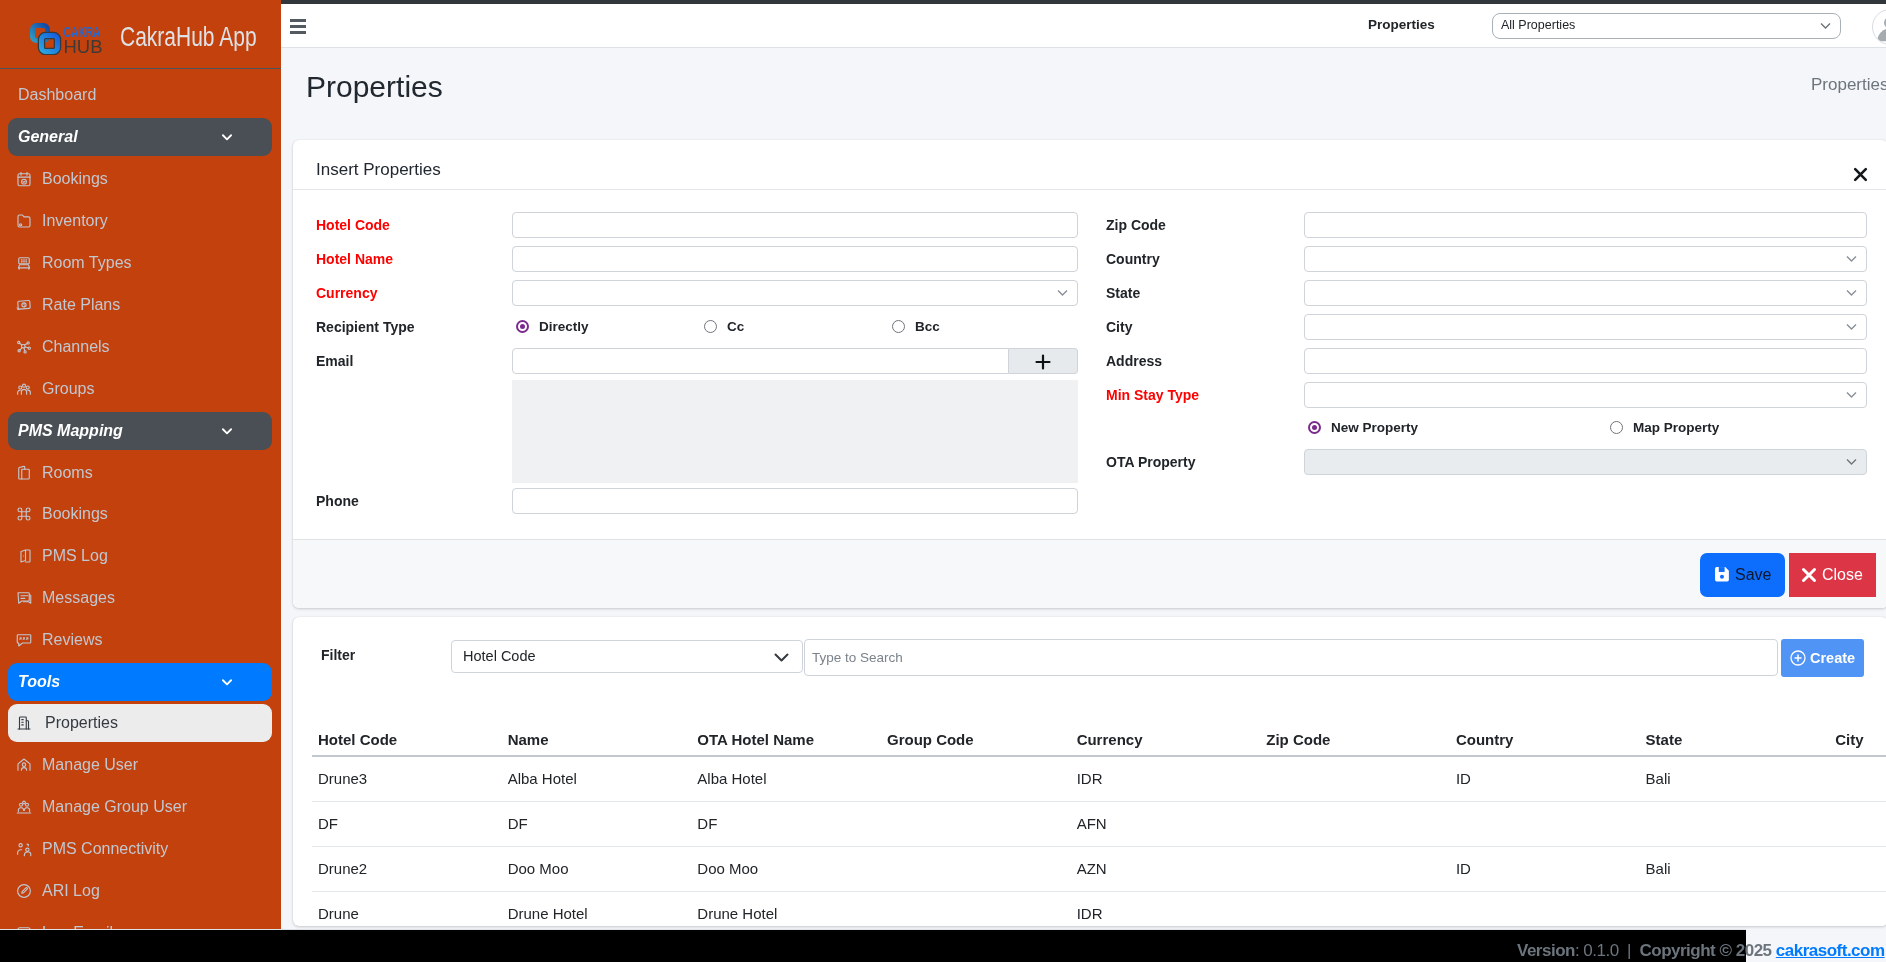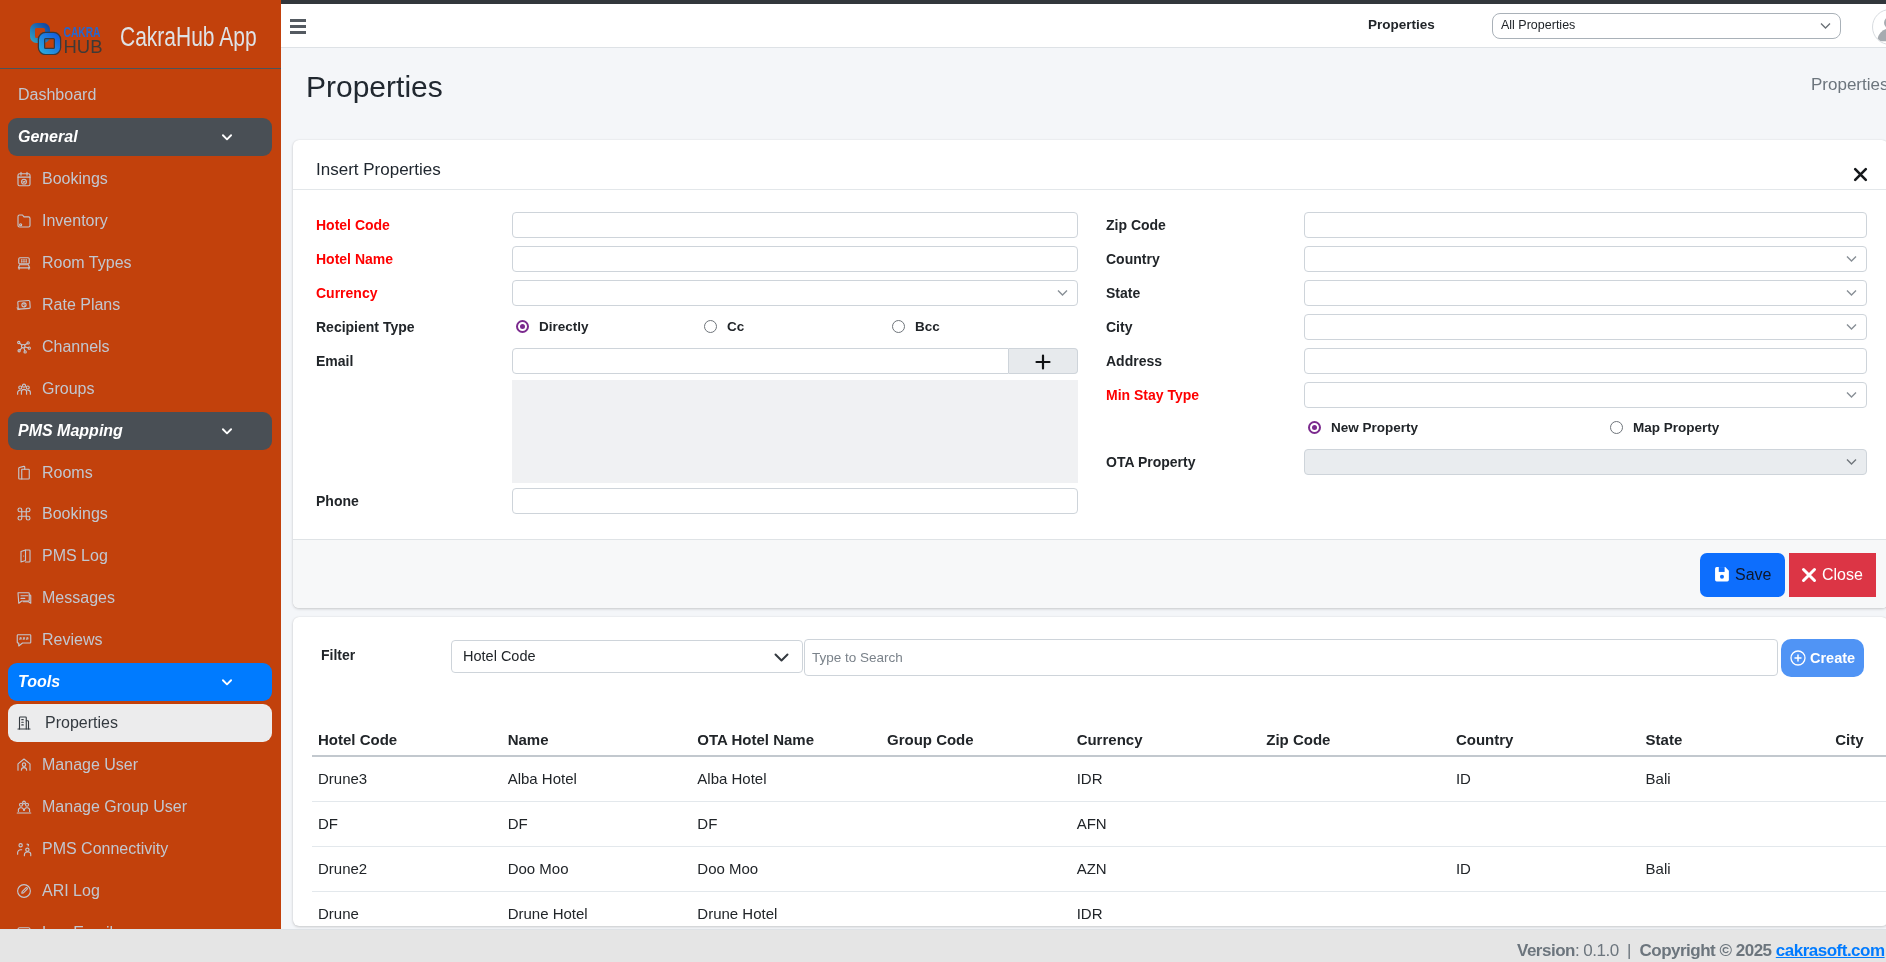--- a/index.html
+++ b/index.html
@@ -29,21 +29,21 @@
 #card1 { left:293px; top:140px; width:1595px; height:468px; }
 #card2 { left:293px; top:617px; width:1595px; height:309px; overflow:hidden; }
 .lbl { position:absolute; font-size:14px; font-weight:bold; color:#212529; line-height:26px; height:26px; white-space:nowrap; }
 .req { color:#fe0000; }
 .inp { position:absolute; height:26px; border:1px solid #ced4da; border-radius:4px; background:#fff; }
 .car { position:absolute; right:9px; top:50%; transform:translateY(-50%); }
 .radio { display:inline-block; width:13px; height:13px; border-radius:50%; border:1.2px solid #6f757b; background:#fff; }
 .radio.on { border:2px solid #7b2a8e; position:absolute; }
 .radio.on:before { content:''; position:absolute; left:2px; top:2px; width:5px; height:5px; background:#7b2a8e; border-radius:50%; }
 .rlbl { font-size:13.5px; font-weight:bold; color:#212529; white-space:nowrap; line-height:26px; }
-#footer { left:0; top:929px; width:1886px; height:33px; background:#e5e5e5; border-top:1px solid #dee2e6; z-index:6; }
+#footer { left:0; top:929px; width:1746px; height:33px; background:#000000; border-top:1px solid #dee2e6; z-index:6; }
 #ftext { position:absolute; left:1517px; top:11px; font-size:17px; letter-spacing:-0.5px; color:#6c757d; white-space:nowrap; }
 #ftext a { color:#007bff; font-weight:bold; text-decoration:underline; }
 th { text-align:left; font-size:15px; font-weight:bold; color:#212529; height:33px; padding:0 0 0 6px; border-bottom:2px solid #c2c8ce; }
 td { font-size:15px; color:#212529; height:45px; padding:0 0 0 6px; border-bottom:1px solid #e3e8ec; }
 </style>
 </head>
 <body>
 <div id="topstrip" class="abs"></div>
 <div id="topbar" class="abs">
   <div class="abs" style="left:9px;top:14.5px;width:16px;height:3px;background:#545a61"></div>
@@ -354,21 +354,21 @@
   <div class="lbl" style="left:28px;top:25px;font-size:14px">Filter</div>
   <div class="abs" style="left:158px;top:23px;width:352px;height:33px;border:1px solid #ced4da;border-radius:4px;background:#fff">
     <div class="abs" style="left:11px;top:0;line-height:31px;font-size:14.5px;color:#212529">Hotel Code</div>
     <svg class="abs" style="right:13px;top:12px" width="15" height="10" viewBox="0 0 15 10" fill="none" stroke="#343a40" stroke-width="2" stroke-linecap="round" stroke-linejoin="round">
         <path d="M1.5 1.5l6 6 6-6"></path>
       </svg>
   </div>
   <div class="abs" style="left:511px;top:22px;width:974px;height:37px;border:1px solid #ced4da;border-radius:4px;background:#fff">
     <div class="abs" style="left:7px;top:0;line-height:35px;font-size:13.5px;color:#7a828a">Type to Search</div>
   </div>
-  <div class="abs" style="left:1488px;top:22px;width:83px;height:38px;background:#5094f5;border-radius:10px;color:#fff">
+  <div class="abs" style="left:1488px;top:22px;width:83px;height:38px;background:#5094f5;border-radius:3px;color:#fff">
     <svg class="abs" style="left:9px;top:11px" width="16" height="16" viewBox="0 0 16 16" fill="none" stroke="#fff" stroke-width="1.3">
         <circle cx="8" cy="8" r="7"></circle>
         <path d="M8 4.5v7M4.5 8h7" stroke-width="1.5"></path>
       </svg>
     <span class="abs" style="left:29px;top:0;line-height:38px;font-size:14.5px;font-weight:bold">Create</span>
   </div>
   <table class="abs" style="left:19px;top:106px;width:1707px;table-layout:fixed;border-collapse:collapse">
     <thead>
         <tr>
       <th>Hotel Code</th>

